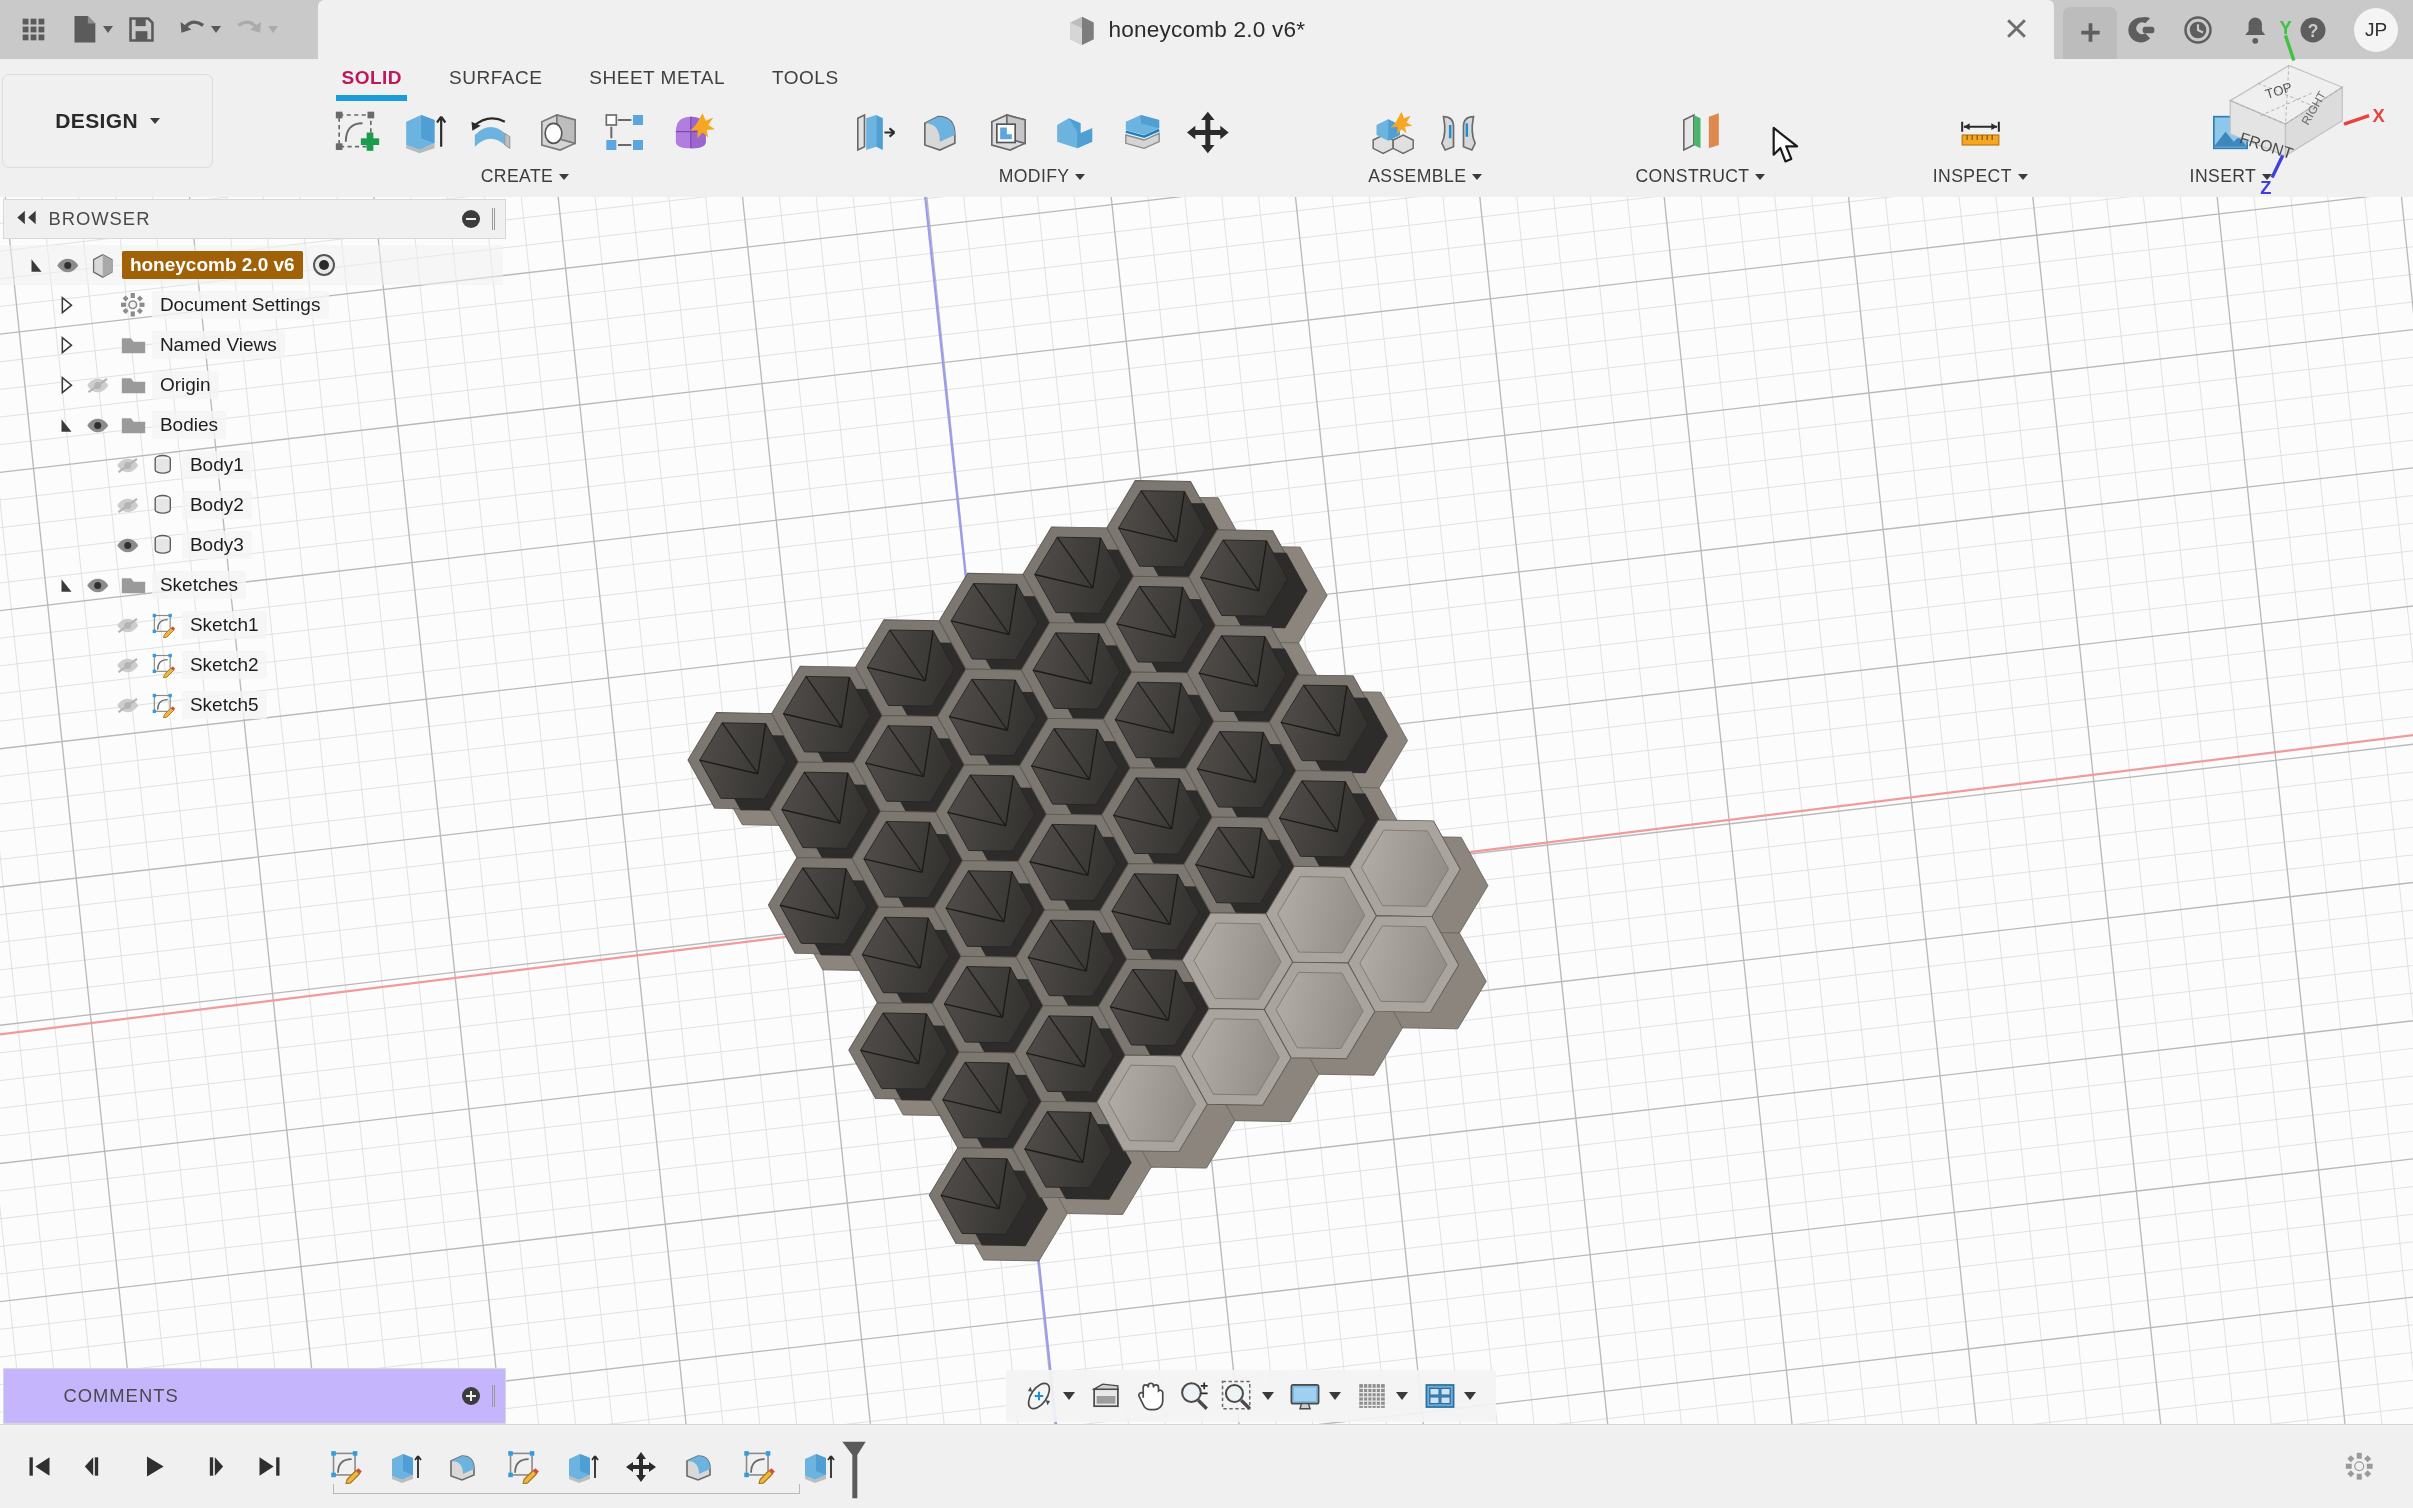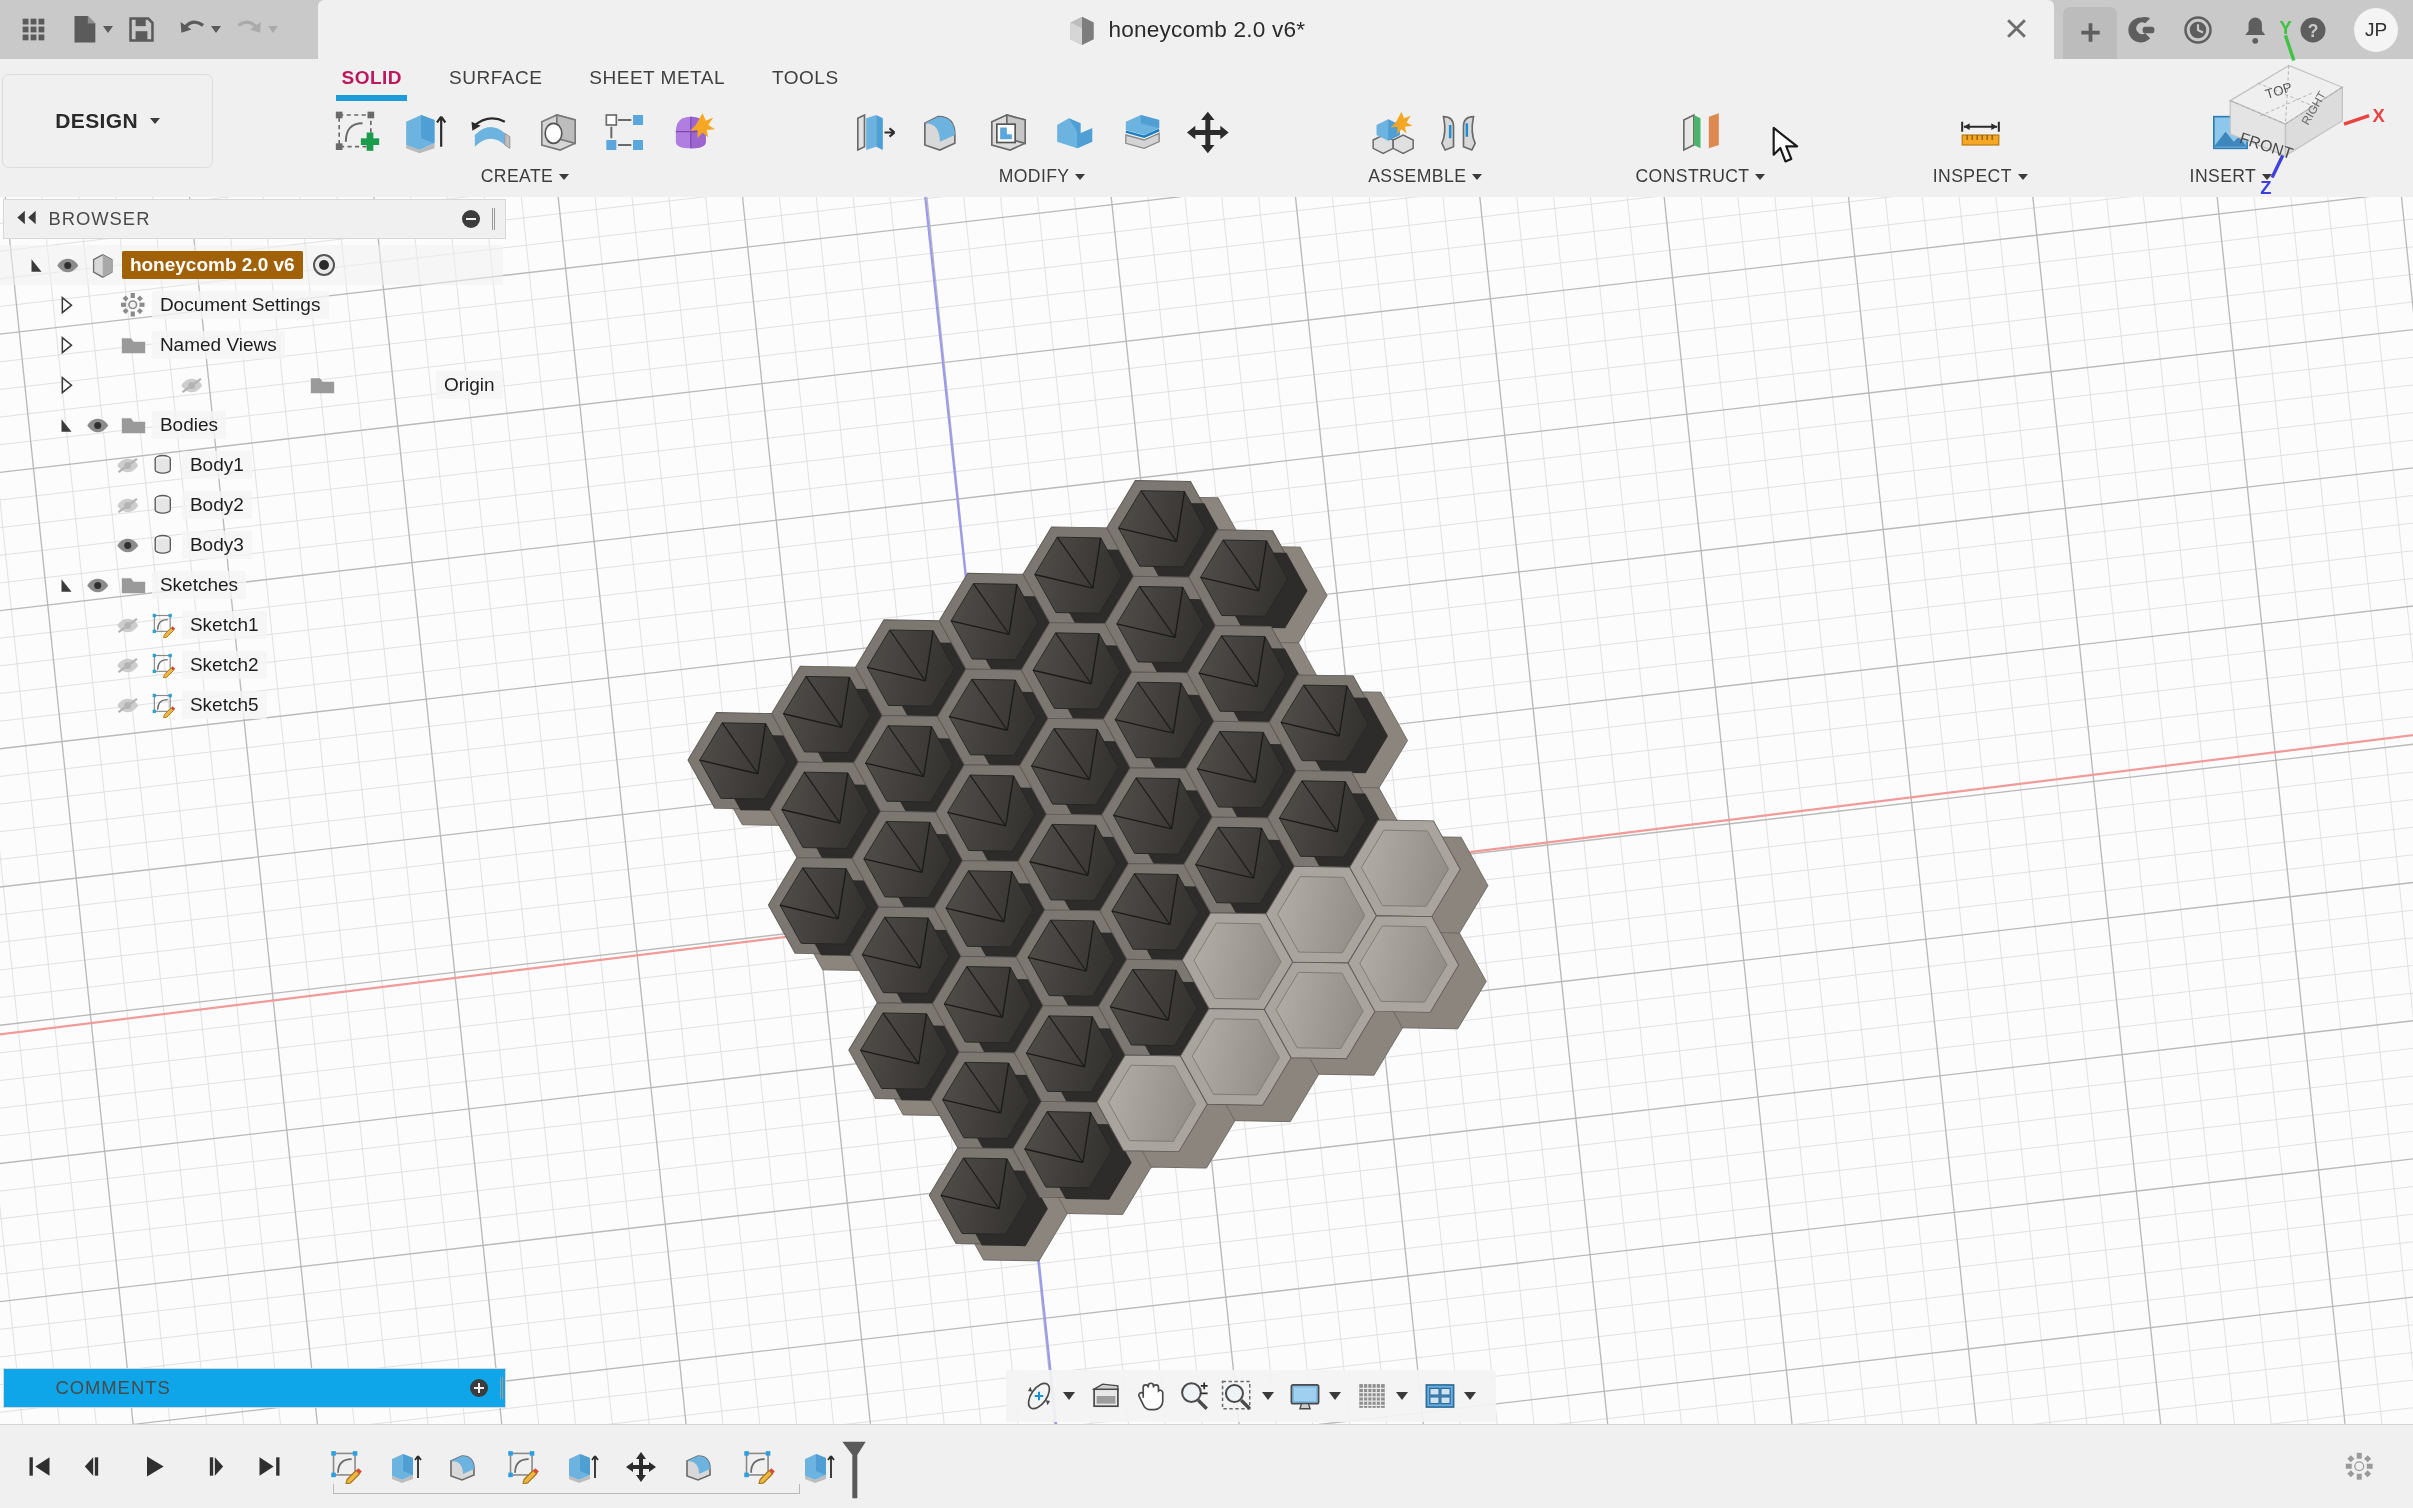--- a/index.html
+++ b/index.html
@@ -114,23 +114,23 @@
   .trow.root .tlabel { background: #a16207; color:#fff; font-weight: 700; }
   .trow.root { background: rgba(240,240,240,0.55); }
   .radio-dot {
     width: 22px; height: 22px; border-radius: 50%; border: 2.5px solid #555; background:#e9e9e9;
     display:flex; align-items:center; justify-content:center; margin-left: 10px; cursor:pointer;
   }
   .radio-dot i { width: 10px; height:10px; border-radius:50%; background:#2a2a2a; display:block; }
 
   
   .comments {
-    position:absolute; left: 3.4px; top: 1368px; width: 503px; height: 40px;
-    background: #0ea5e9; border: 0.8px solid #d8d8d8;
-    display:flex; align-items:center; padding: 0 2px;
+    position:absolute; left: 3.4px; top: 1368px; width: 503px; height: 56px;
+    background: #c4b5fd; border: 0.8px solid #d8d8d8;
+    display:flex; align-items:center; padding: 0 10px;
   }
   .comments .ttl { font-size: 18.4px; color:#4a4a4a; letter-spacing:1px; margin-left: 49px; }
   .dot-plus { width:18.4px;height:18.4px;border-radius:50%;background:#3c3c3c;position:relative;cursor:pointer;}
   .dot-plus::before,.dot-plus::after{content:"";position:absolute;background:#f0f0f0;}
   .dot-plus::before{left:4.2px;top:8px;width:10px;height:2.5px;}
   .dot-plus::after{left:8px;top:4.2px;width:2.5px;height:10px;}
 
   
   .viewbar {
     position:absolute; left: 1006px; top: 1370px; height: 52px;
@@ -1145,21 +1145,21 @@
           </svg>
         </span>
         <span class="eye"></span>
         <span class="tico">
           <svg width="25" height="20" viewBox="0 0 30 24">
             <path d="M1 4 h11 l3 4 h14 v14 H1Z" fill="#9a9a9a"></path>
           </svg>
         </span>
         <span class="tlabel">Named Views</span>
       </div>
-      <div class="trow" style="padding-left: 52px; justify-content: space-between;">
+      <div class="trow" style="padding-left: 52px;">
         <span class="twist">
           <svg width="15" height="18.4" viewBox="0 0 18 22">
             <path d="M4 2 L15 11 L4 20 Z" fill="none" stroke="#3a3a3a" stroke-width="1.8"></path>
           </svg>
         </span>
         <span class="eye">
           <svg width="23.5" height="17" viewBox="0 0 28 20">
             <path d="M14 2C6 2 1.5 10 1.5 10S6 18 14 18s12.5-8 12.5-8S22 2 14 2z" fill="#cdcdcd"></path>
             <circle cx="14" cy="10" r="4.2" fill="#b4b4b4"></circle>
             <path d="M3 18 L25 2" stroke="#b4b4b4" stroke-width="2.6"></path>

